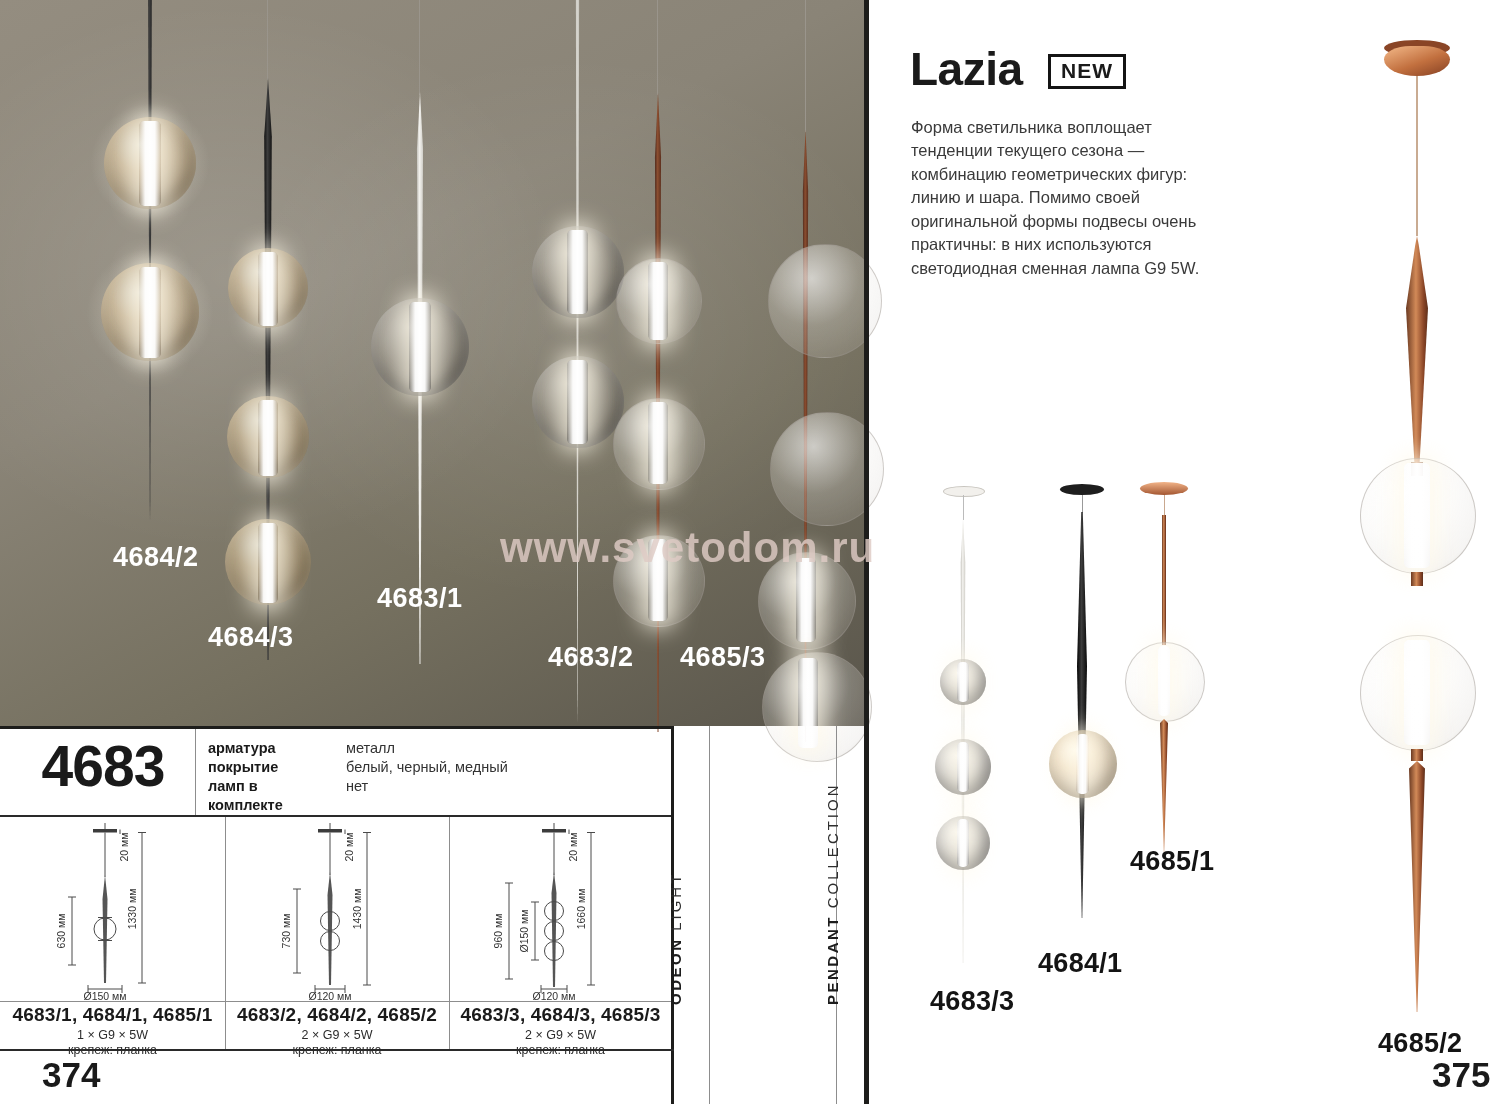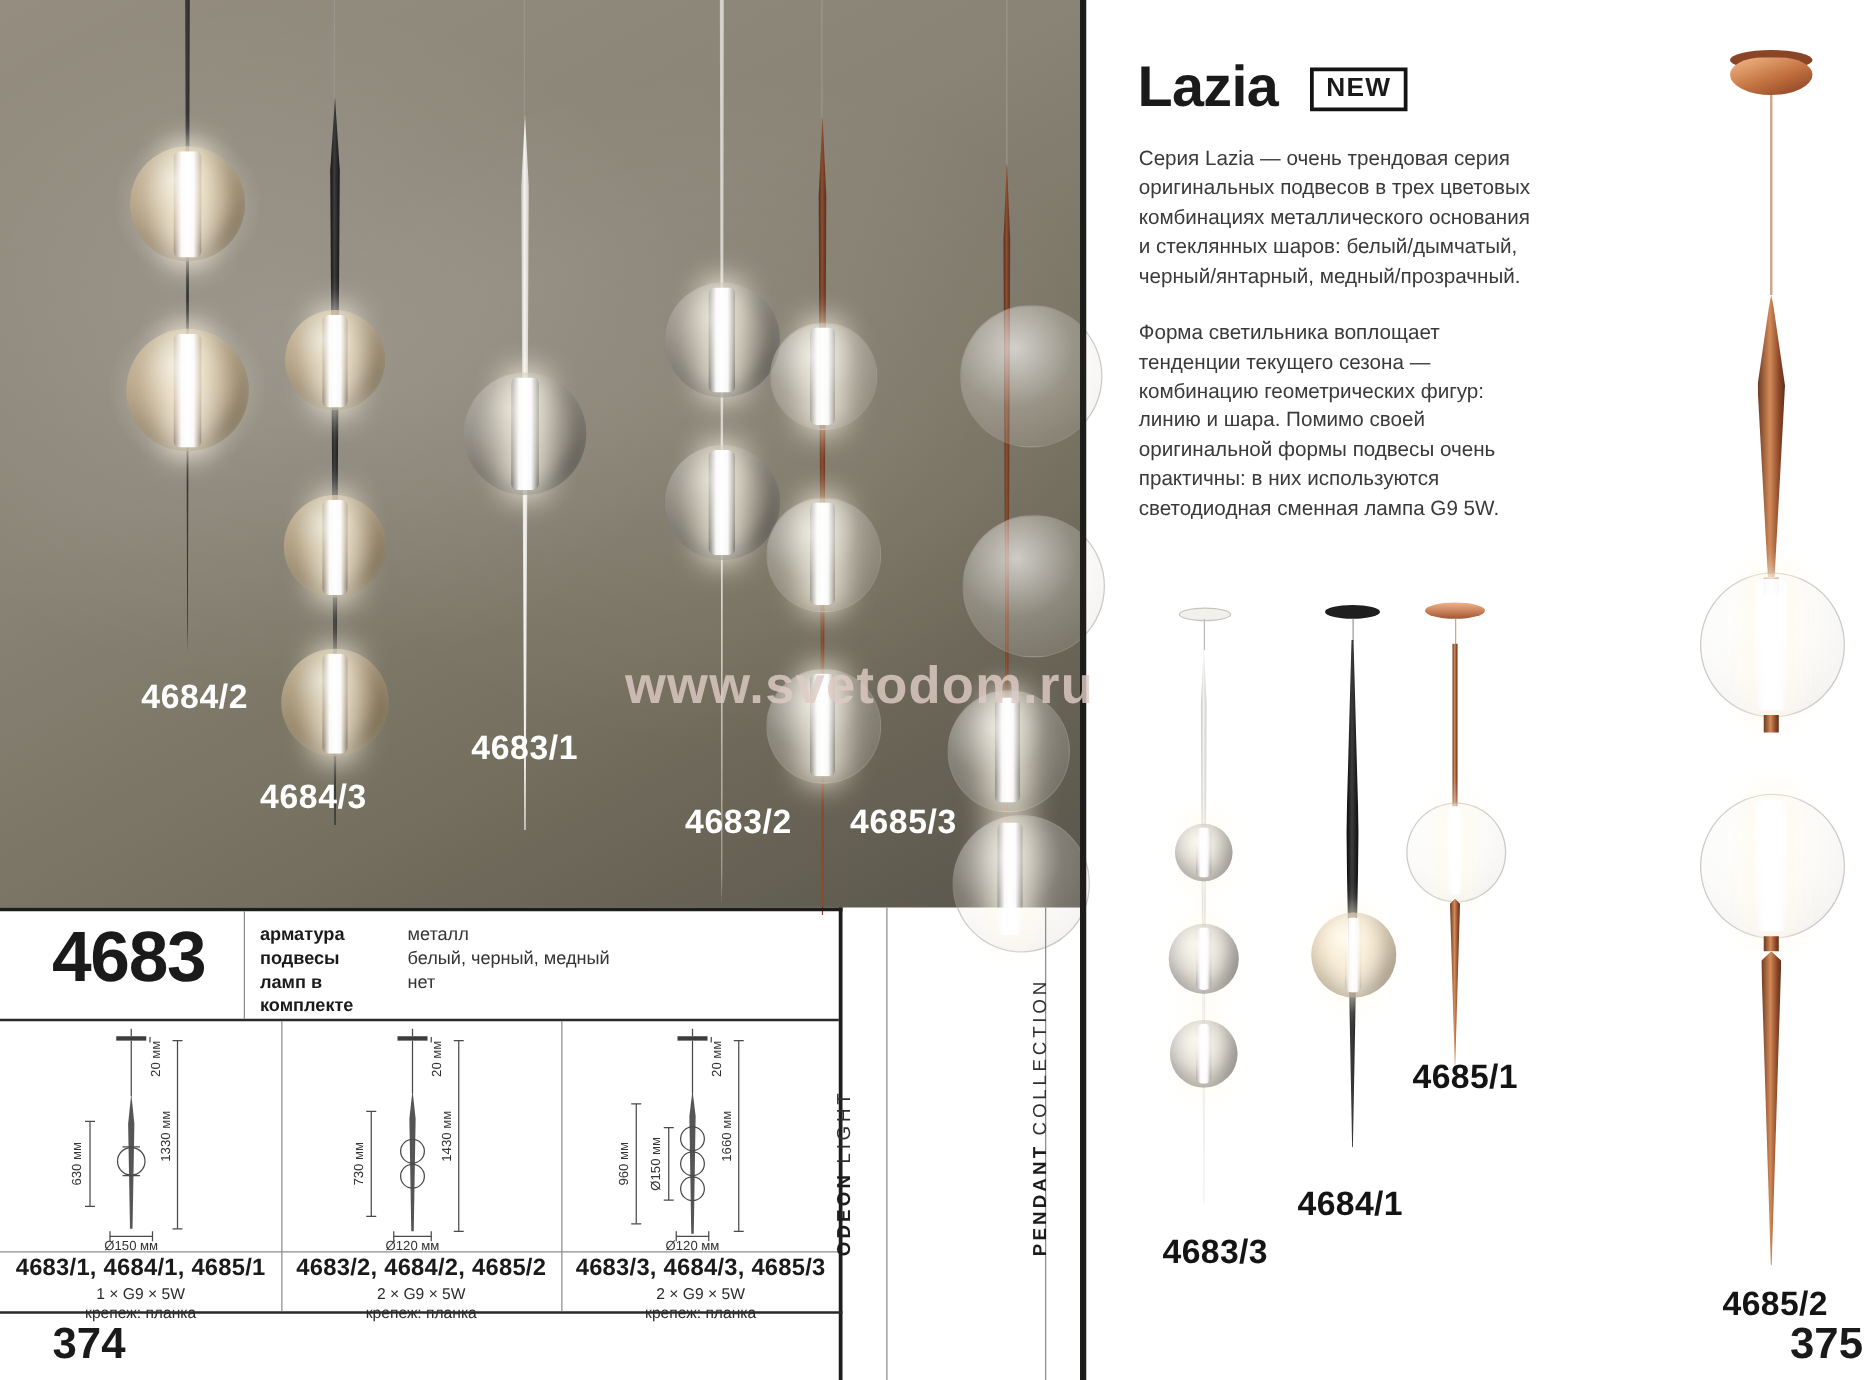--- a/index.html
+++ b/index.html
@@ -43,21 +43,21 @@
              letter-spacing:1px;color:rgba(222,203,196,.82);z-index:60;white-space:nowrap;}
   
   .vtext{position:absolute;transform:rotate(-90deg);transform-origin:left bottom;
          white-space:nowrap;font-size:15px;letter-spacing:2.5px;color:#1c1c1c;}
   .vtext .b{font-weight:800;}
   .vtext .r{font-weight:400;letter-spacing:3px;color:#2e2e2e;}
   
   .spec-model{position:absolute;left:18px;top:733px;width:170px;text-align:center;
               font-size:57px;font-weight:800;letter-spacing:-1px;}
   .spec-rows{position:absolute;left:208px;top:739px;font-size:14.5px;line-height:19px;}
-  .spec-row{display:flex;}
+  .spec-row{display:flex;gap:20px;}
   .spec-row .lab{width:118px;font-weight:bold;}
   .spec-row .val{color:#333;}
   .diagram-cell{position:absolute;top:817px;height:184px;}
   .dg-svg{position:absolute;left:0;top:0;}
   .models-cell{position:absolute;top:1004px;text-align:center;}
   .models-cell .m{font-size:19px;font-weight:800;letter-spacing:.2px;}
   .models-cell .l{font-size:12.5px;color:#2b2b2b;margin-top:2px;}
   .models-cell .k{font-size:12.5px;color:#2b2b2b;margin-top:1px;}
   .pageno{position:absolute;font-size:35px;font-weight:800;}
   
@@ -141,21 +141,21 @@
   <div class="vline" style="left:225px;top:817px;width:1px;height:232px;background:#8d8d8d;"></div>
   <div class="vline" style="left:449px;top:817px;width:1px;height:232px;background:#8d8d8d;"></div>
 
   <div class="spec-model">4683</div>
   <div class="spec-rows">
     <div class="spec-row">
       <span class="lab">арматура</span>
       <span class="val">металл</span>
     </div>
     <div class="spec-row">
-      <span class="lab">подвесы</span>
+      <span class="lab">покрытие</span>
       <span class="val">белый, черный, медный</span>
     </div>
     <div class="spec-row">
       <span class="lab">ламп в комплекте</span>
       <span class="val">нет</span>
     </div>
   </div>
 
   <div class="diagram-cell" style="left:0;width:225px;">
     <svg class="dg-svg" width="225" height="184" viewBox="0 0 225 184">
@@ -270,21 +270,20 @@
   <div class="vtext" style="left:684px;top:988px;">
     <span class="b">ODEON</span>&nbsp;<span class="r">LIGHT</span>
   </div>
   <div class="vtext" style="left:841px;top:988px;">
     <span class="b">PENDANT</span>&nbsp;<span class="r">COLLECTION</span>
   </div>
 
   <div class="title">Lazia</div>
   <div class="badge">NEW</div>
   <div class="paras">
-    <p>Серия Lazia — очень трендовая серия оригинальных подвесов в трех цветовых комбинациях металлического основания и стеклянных шаров: белый/дымчатый, черный/янтарный, медный/прозрачный.</p>
     <p>Форма светильника воплощает тенденции текущего сезона — комбинацию геометрических фигур: линию и шара. Помимо своей оригинальной формы подвесы очень практичны: в них используются светодиодная сменная лампа G9 5W.</p>
   </div>
 
   <div class="cap" style="left:943px;top:486px;width:40px;height:9px;background:#f2f0ec;border:1px solid #c8c5bf;"></div>
   <div class="cable" style="left:963px;top:495px;width:1px;height:25px;background:#bbb;"></div>
   <div class="rod white sp-both" style="left:960px;top:518px;width:6px;height:445px;"></div>
   <div class="ball smoke" style="left:940px;top:659px;width:46px;height:46px;"></div>
   <div class="ball smoke" style="left:935px;top:739px;width:56px;height:56px;"></div>
   <div class="ball smoke" style="left:936px;top:816px;width:54px;height:54px;"></div>
   <div class="tube" style="left:957px;top:662px;width:12px;height:40px;"></div>

